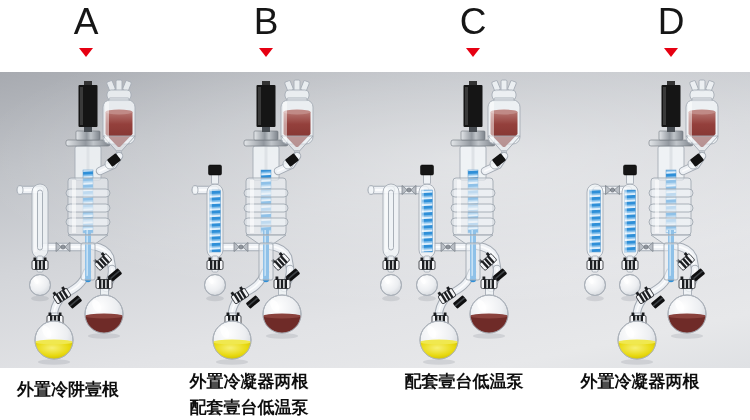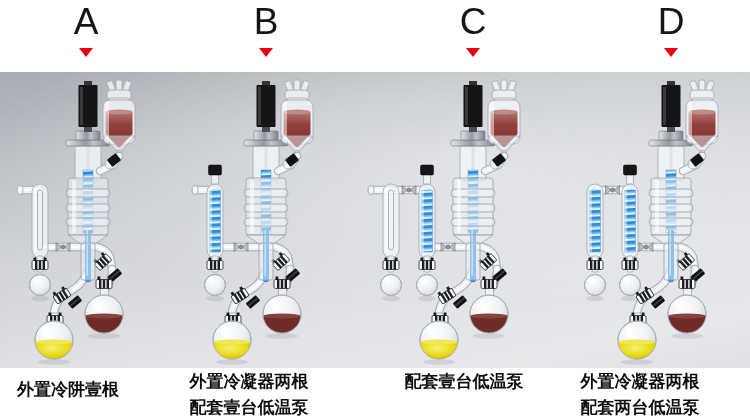--- a/index.html
+++ b/index.html
@@ -688,17 +688,16 @@
     </div>
     <div class="cap c1">
       <div class="cap-line">外置冷凝器两根</div>
       <div class="cap-line">配套壹台低温泵</div>
     </div>
     <div class="cap c2">
       <div class="cap-line">配套壹台低温泵</div>
     </div>
     <div class="cap c3">
       <div class="cap-line">外置冷凝器两根</div>
-      <div class="cap-line">配套两台低温泵</div>
     </div>
   </div>
 
 </div>
 
 </body></html>

